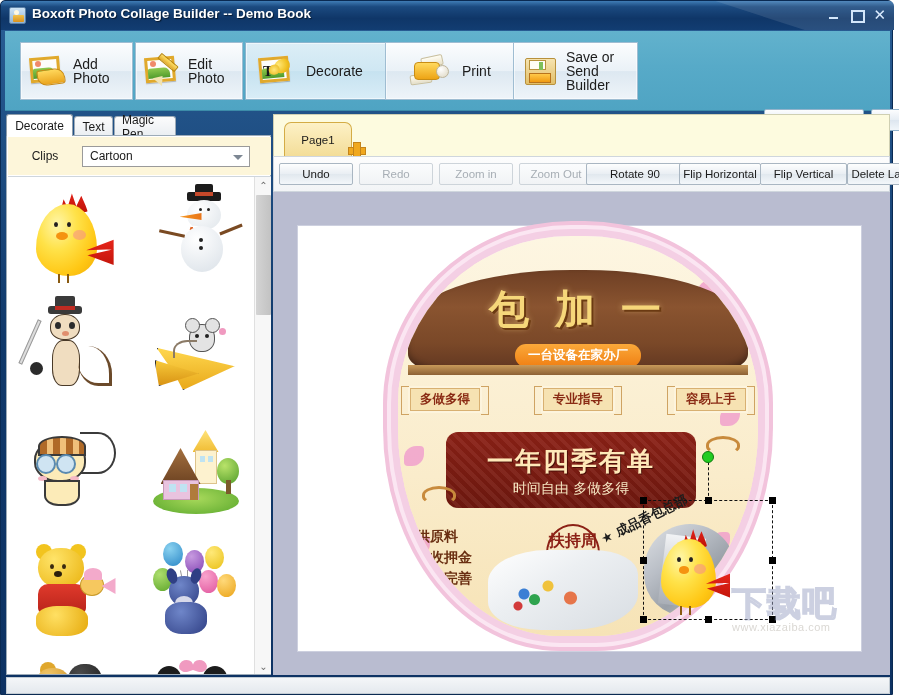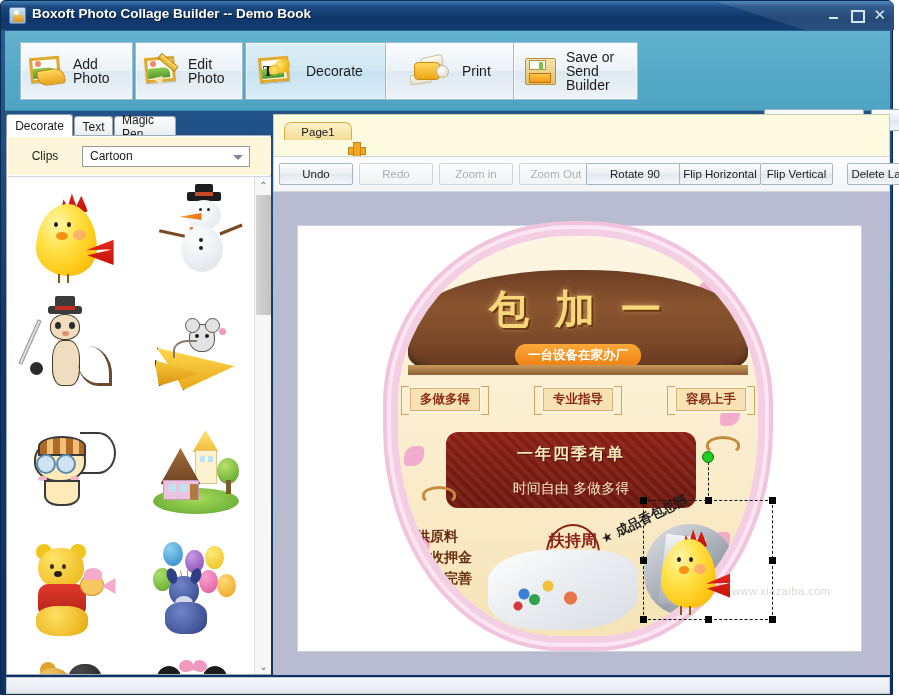--- a/index.html
+++ b/index.html
@@ -232,21 +232,21 @@
     position:absolute; left:1px; top:18px; width:15px; height:120px;
     background:linear-gradient(to right,#d4d4d4,#c2c2c2); border-radius:1px;
   }
 
   
   .pagebar{
     position:absolute; left:272px; top:113px; width:617px; height:42px;
     background:#fdfbdf; border:1px solid #cfcfb2; border-bottom:none;
   }
   .pagetab{
-    position:absolute; left:10px; top:7px; width:68px; height:18px;
+    position:absolute; left:10px; top:7px; width:68px; height:34px;
     background:linear-gradient(to bottom,#fdf1c6,#f3dd98);
     border:1px solid #d4ac45; border-bottom:none;
     border-radius:7px 7px 0 0;
     display:flex; align-items:center; justify-content:center;
     font-size:11.5px; color:#1a1a1a; cursor:default;
   }
   .pageplus{
     position:absolute; left:74px; top:27px; width:16px; height:16px; cursor:default;
   }
   .pageplus:before, .pageplus:after{
@@ -337,21 +337,21 @@
   .badge:after{ right:-10px; border-left:none; }
   .redbox{
     position:absolute; left:48px; top:196px; width:250px; height:76px;
     background:
       repeating-linear-gradient(45deg, rgba(255,255,255,.05) 0 4px, rgba(0,0,0,.04) 4px 8px),
       linear-gradient(to bottom,#8c2116,#6e180f);
     border-radius:12px;
   }
   .redbox .l1{
     position:absolute; left:0; top:12px; width:100%; text-align:center;
-    color:#ffe9b9; font-size:16px; font-weight:bold; letter-spacing:2px;
+    color:#ffe9b9; font-size:26px; font-weight:bold; letter-spacing:2px;
     font-family:"DejaVu Sans",sans-serif; text-shadow:1px 1px 0 #4a0d07;
   }
   .redbox .l2{
     position:absolute; left:0; top:48px; width:100%; text-align:center;
     color:#f6e6c2; font-size:14px; font-family:"DejaVu Sans",sans-serif;
   }
   .cloud{
     position:absolute; width:34px;height:18px;
     border:3px solid #c88a3c; border-radius:50% 50% 40% 40%;
     border-bottom-color:transparent;
@@ -743,21 +743,21 @@
       <div class="pageplus"></div>
     </div>
 
     <div class="edittoolbar">
       <div class="et-btn" style="left:5px;width:74px;">Undo</div>
       <div class="et-btn disabled" style="left:85px;width:74px;">Redo</div>
       <div class="et-btn disabled" style="left:165px;width:74px;">Zoom in</div>
       <div class="et-btn disabled" style="left:245px;width:74px;">Zoom Out</div>
       <div class="et-btn" style="left:312px;width:98px;">Rotate 90</div>
       <div class="et-btn" style="left:405px;width:82px;">Flip Horizontal</div>
-      <div class="et-btn" style="left:486px;width:73px;">Flip Vertical</div>
+      <div class="et-btn" style="left:486px;width:87px;">Flip Vertical</div>
       <div class="et-btn" style="left:573px;width:74px;">Delete Layer</div>
     </div>
 
     <div class="canvas-wrap">
       <div class="page-sheet">
 
         <div class="collage">
           <div class="blob">
             <div class="blob-inner"></div>
 
@@ -822,19 +822,20 @@
           <div class="handle h-tr"></div>
           <div class="handle h-ml"></div>
           <div class="handle h-mr"></div>
           <div class="handle h-bl"></div>
           <div class="handle h-bc"></div>
           <div class="handle h-br"></div>
         </div>
       </div>
 
       <div class="watermark">
+        <div class="wm-text">下载吧</div>
         <div class="wm-sub">www.xiazaiba.com</div>
       </div>
     </div>
 
     <div class="statusbar"></div>
   </div>
 </div>
 
 </body></html>

